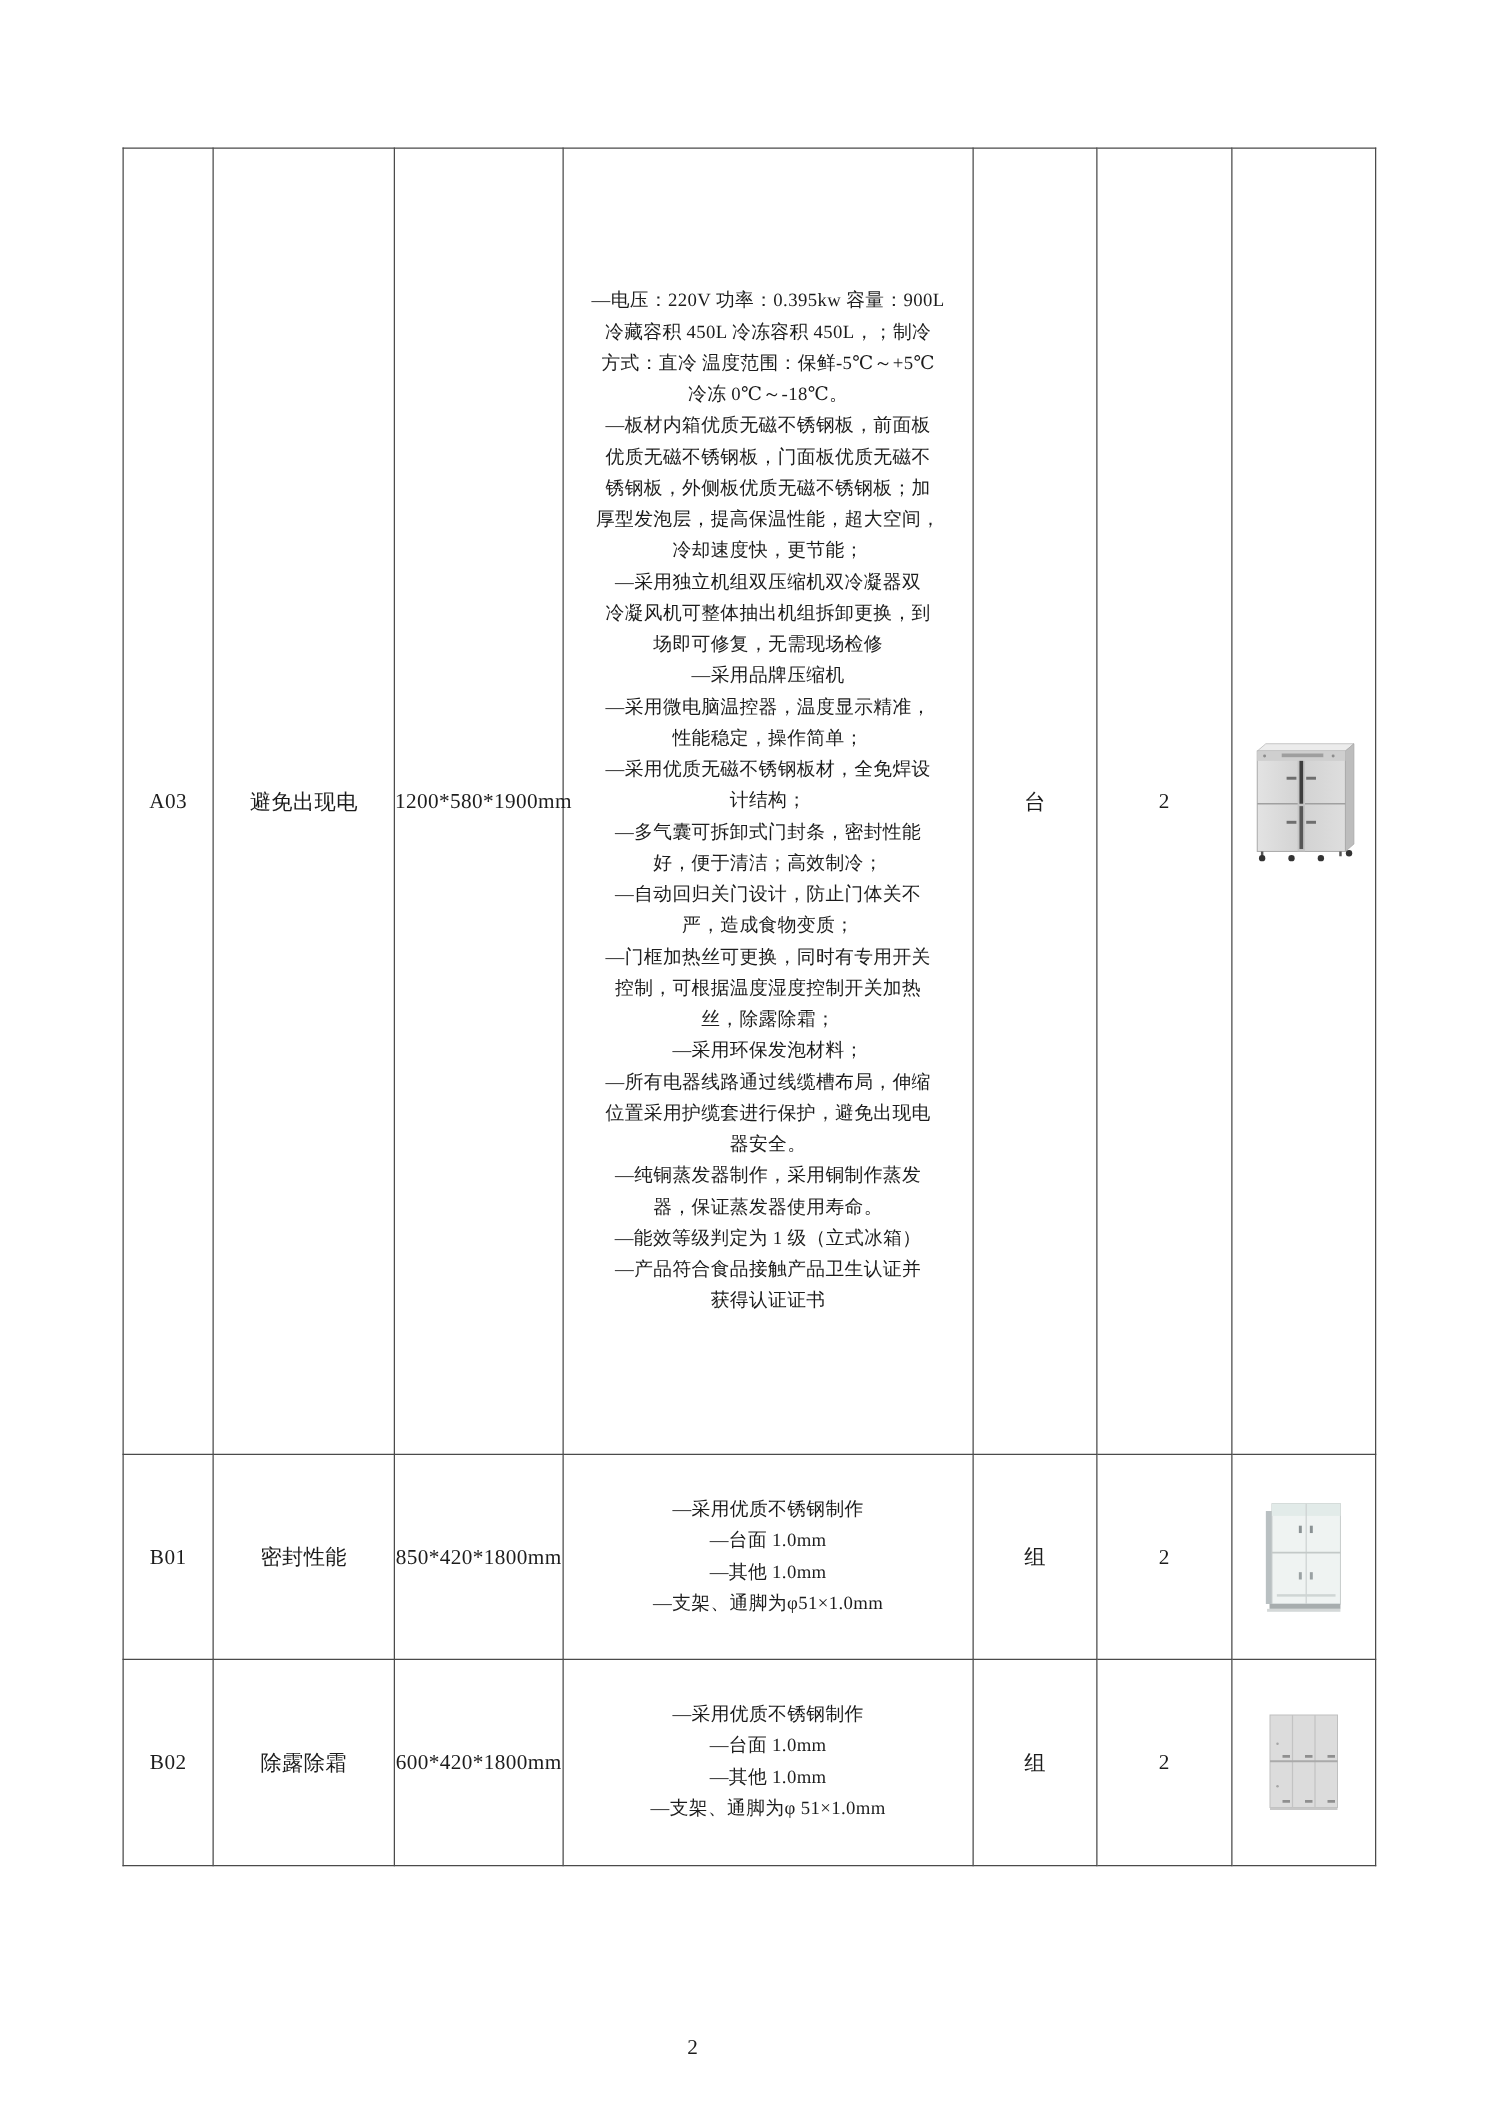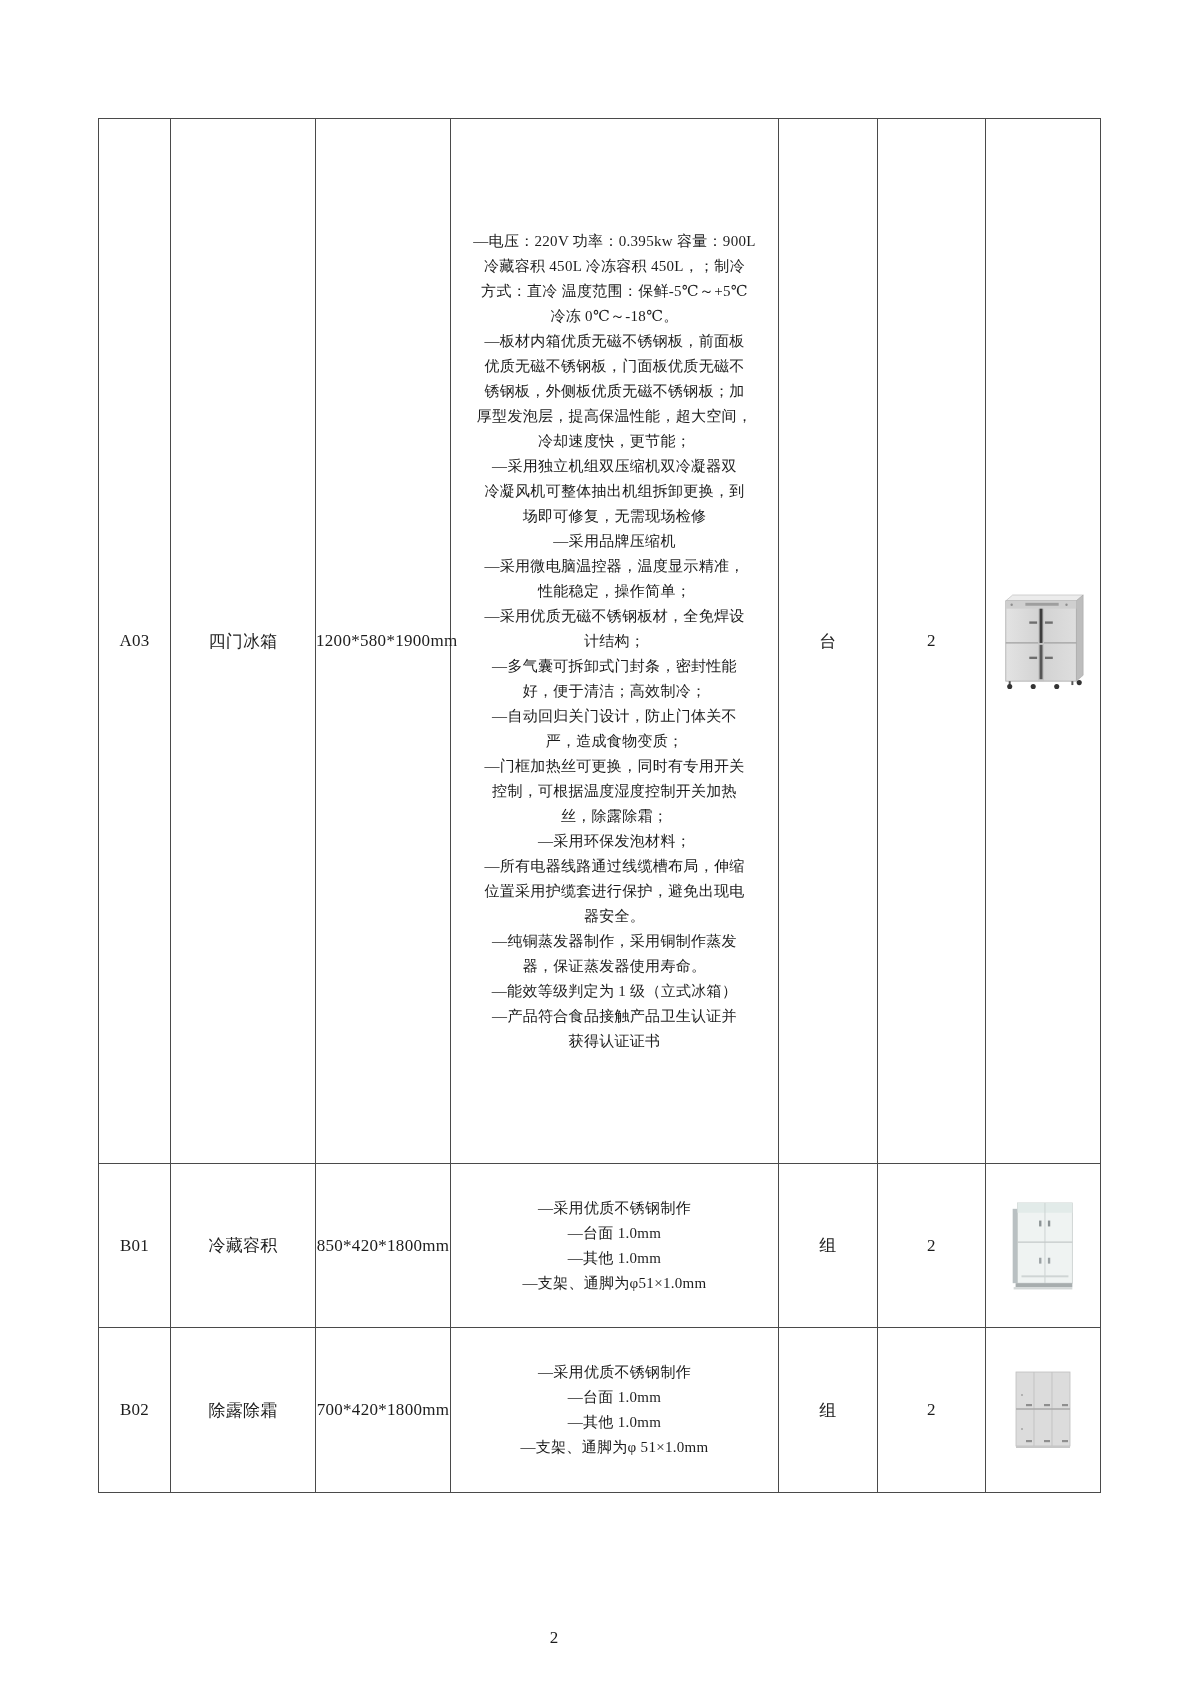--- a/index.html
+++ b/index.html
@@ -43,21 +43,21 @@
         <col style="width:135px">
       <col style="width:328px">
         <col style="width:99px">
         <col style="width:108px">
       <col style="width:115px">
     </colgroup>
 
     <tbody>
         <tr class="row-a03">
       <td>A03</td>
-      <td>四门冰箱</td>
+      <td>避免出现电</td>
       <td>1200*580*1900mm</td>
       <td class="spec-cell">
         <div class="spec-lines">—电压：220V 功率：0.395kw 容量：900L
 冷藏容积 450L 冷冻容积 450L，；制冷
 方式：直冷 温度范围：保鲜-5℃～+5℃
 冷冻 0℃～-18℃。
 —板材内箱优质无磁不锈钢板，前面板
 优质无磁不锈钢板，门面板优质无磁不
 锈钢板，外侧板优质无磁不锈钢板；加
 厚型发泡层，提高保温性能，超大空间，
@@ -120,21 +120,21 @@
             <circle cx="38" cy="96.5" r="2.6" fill="#333"></circle>
             <circle cx="62" cy="96.5" r="2.6" fill="#333"></circle>
             <circle cx="85" cy="92.5" r="2.6" fill="#333"></circle>
           </svg>
         </div>
       </td>
     </tr>
 
     <tr class="row-b01">
       <td>B01</td>
-      <td>冷藏容积</td>
+      <td>密封性能</td>
       <td>850*420*1800mm</td>
       <td class="spec-cell">
         <div class="spec-lines">—采用优质不锈钢制作
 —台面 1.0mm
 —其他 1.0mm
 —支架、通脚为φ51×1.0mm</div>
       </td>
       <td>组</td>
       <td>2</td>
       <td class="img-cell-mid">
@@ -153,21 +153,21 @@
             <rect x="4" y="84" width="58" height="4" fill="#a7adae"></rect>
             <rect x="2" y="88" width="60" height="2.4" fill="#d4d8d8"></rect>
           </svg>
         </div>
       </td>
     </tr>
 
     <tr class="row-b02">
       <td>B02</td>
       <td>除露除霜</td>
-      <td>700*420*1800mm</td>
+      <td>600*420*1800mm</td>
       <td class="spec-cell">
         <div class="spec-lines">—采用优质不锈钢制作
 —台面 1.0mm
 —其他 1.0mm
 —支架、通脚为φ 51×1.0mm</div>
       </td>
       <td>组</td>
       <td>2</td>
       <td class="img-cell-mid">
         <div class="img-wrap">

